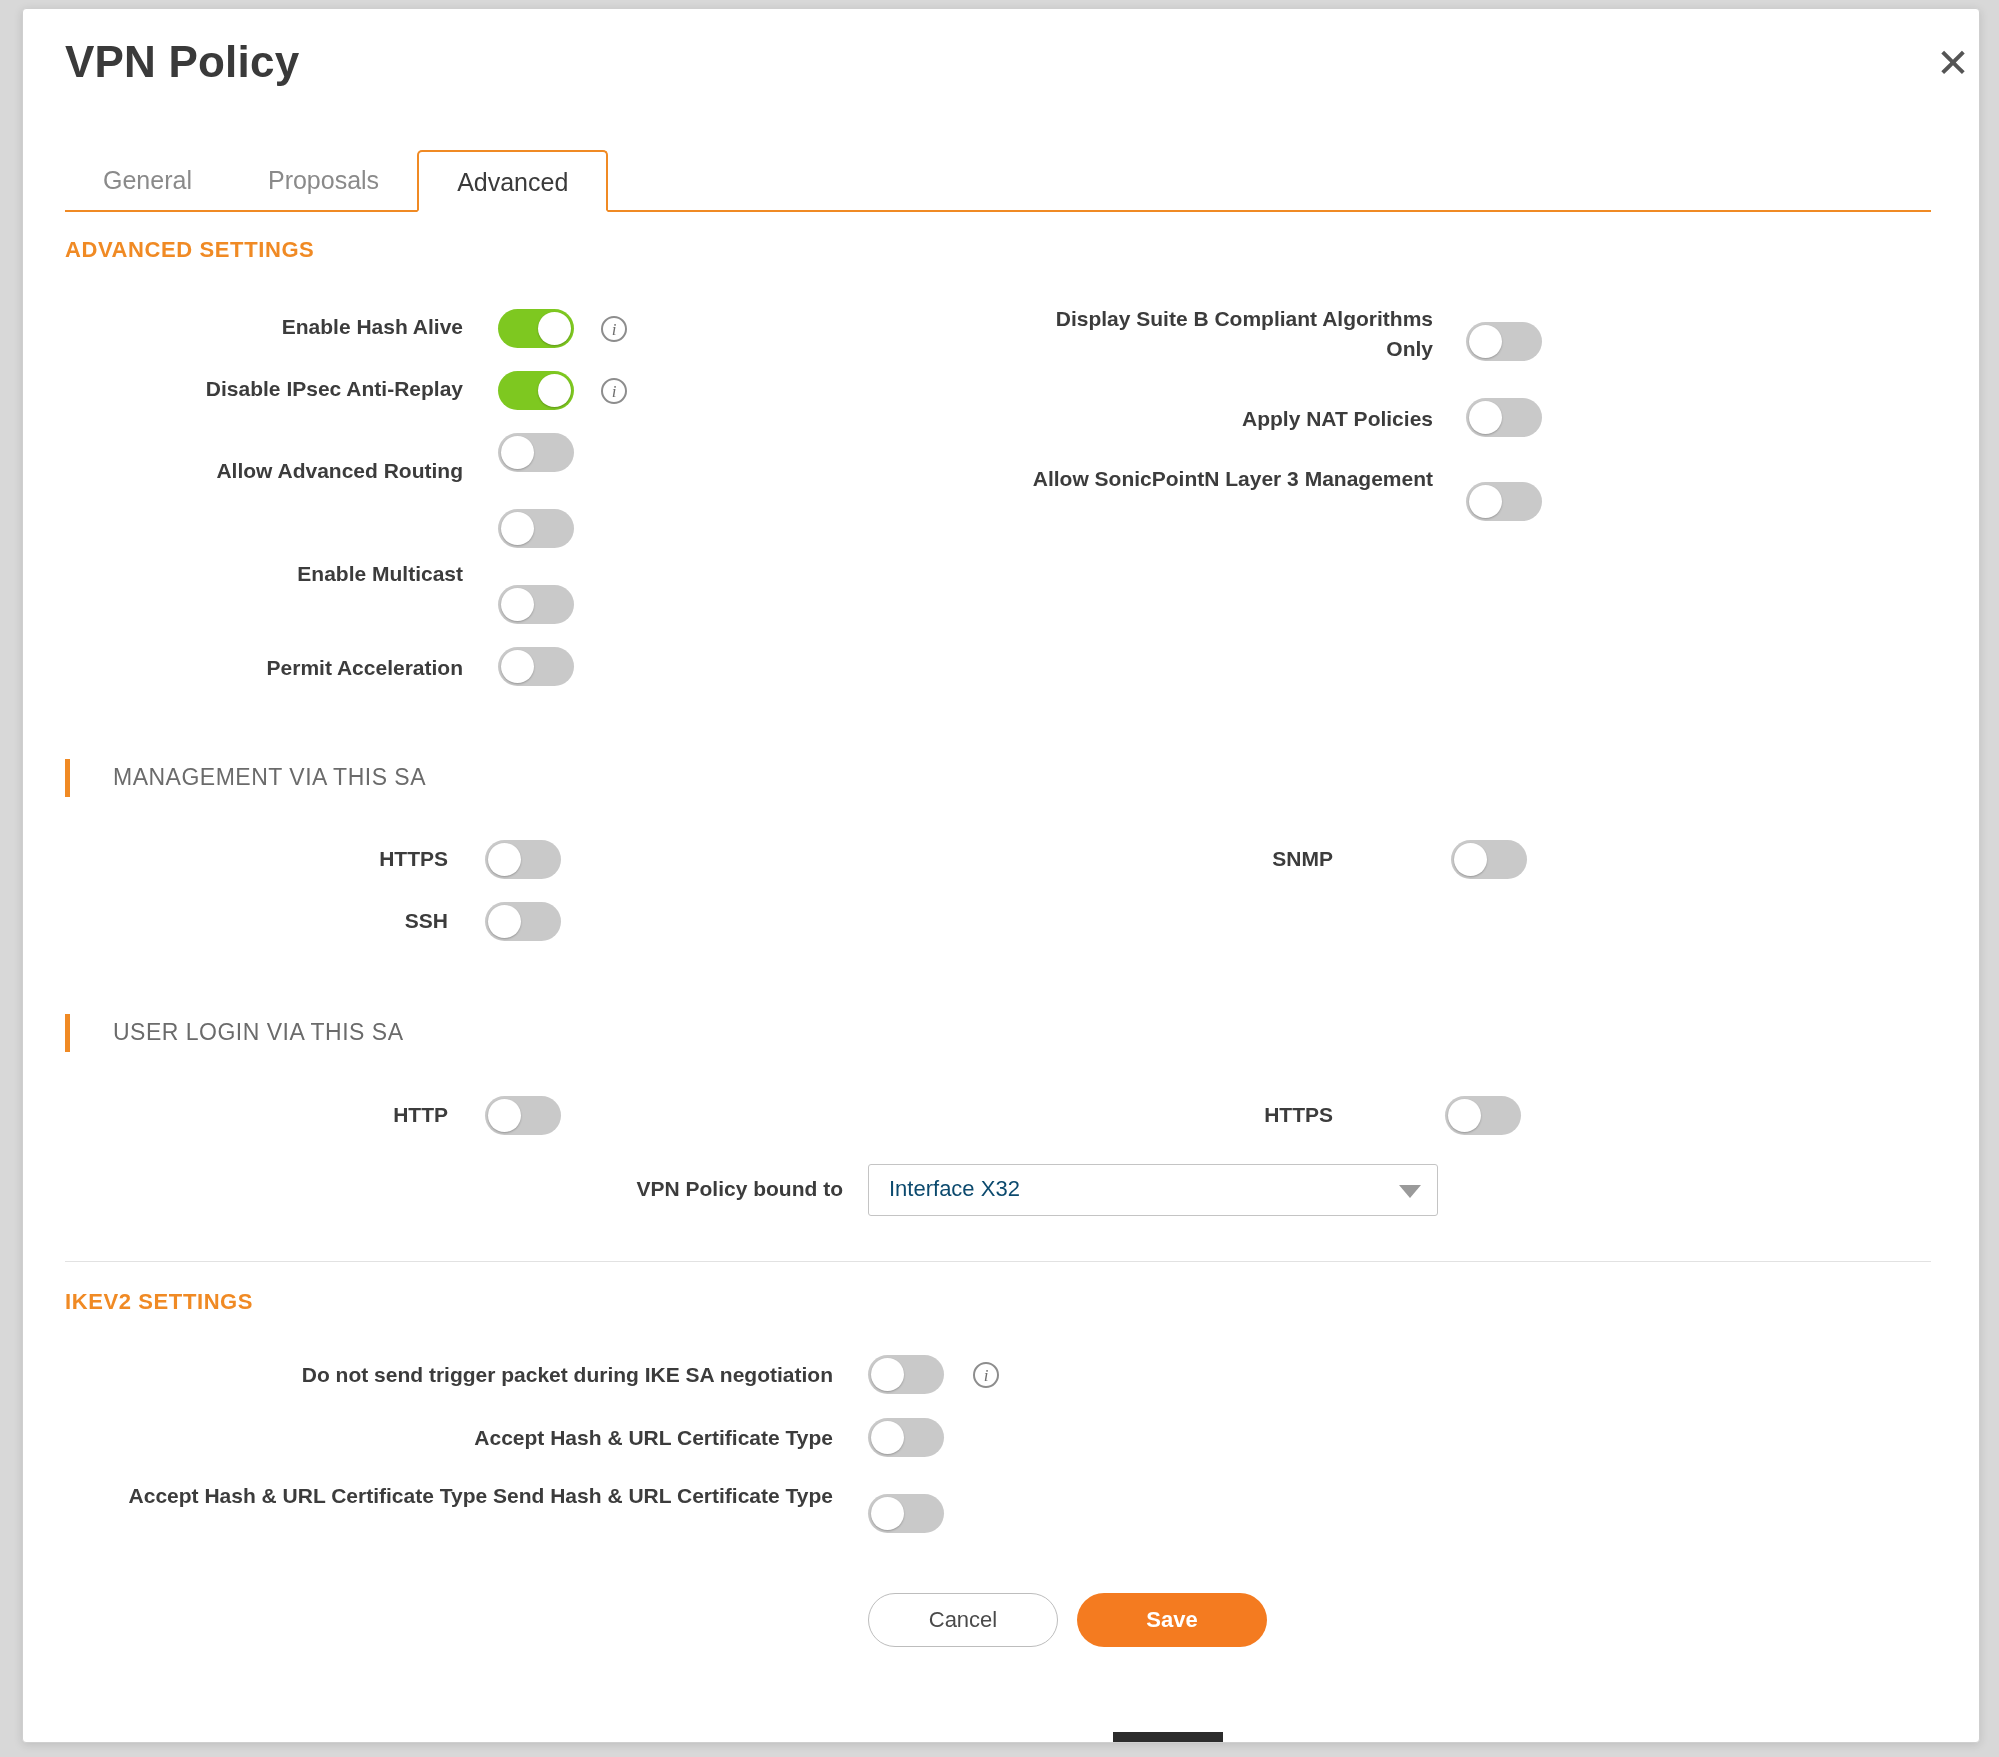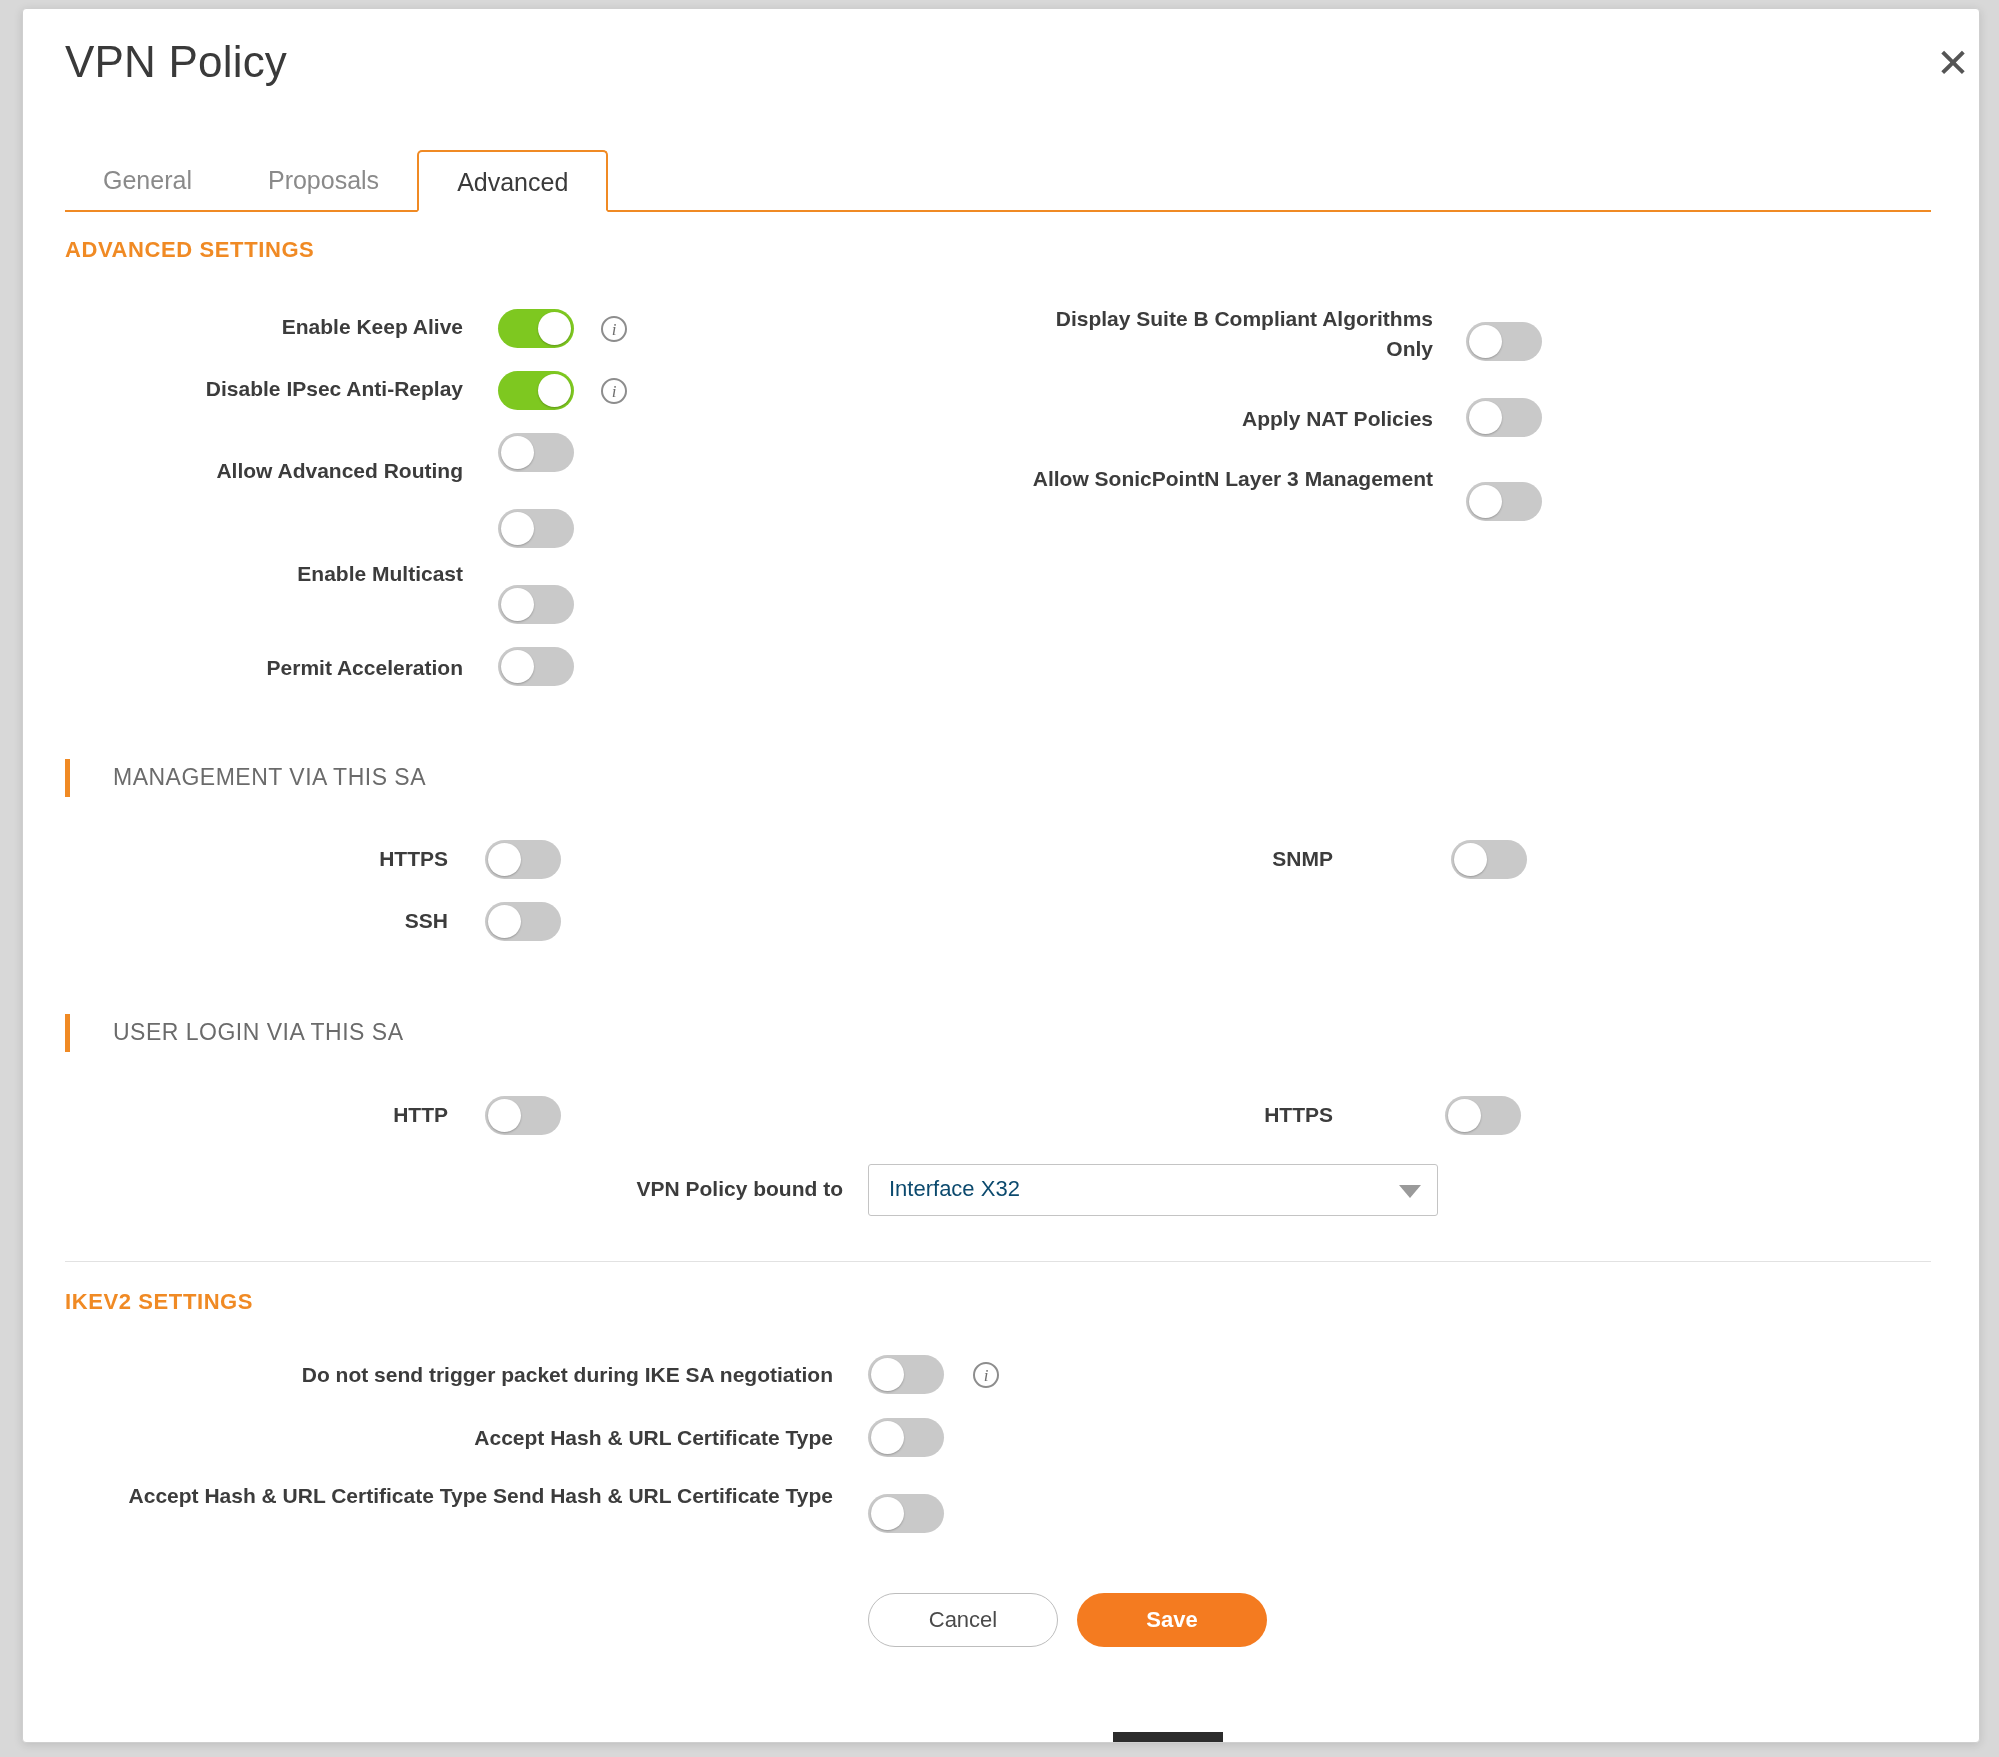--- a/index.html
+++ b/index.html
@@ -20,21 +20,21 @@
     border: 1px solid #cfcfcf;
     border-radius: 4px;
     box-shadow: 0 2px 10px rgba(0,0,0,0.12);
     overflow: hidden;
   }
   .title {
     position: absolute;
     left: 42px; top: 28px;
     font-size: 44px;
     color: #3a3a3a;
-    font-weight: 400;
+    font-weight: 700;
     letter-spacing: 0.2px;
   }
   .close-icon {
     position: absolute;
     right: 6px; top: 36px;
     width: 40px; height: 40px;
     color: #555;
     font-size: 40px;
     line-height: 36px;
     text-align: center;
@@ -201,21 +201,21 @@
   <div class="close-icon">✕</div>
 
   <div class="tabs">
     <div class="tab">General</div>
     <div class="tab">Proposals</div>
     <div class="tab active">Advanced</div>
   </div>
 
   <div class="section-head" style="left:42px; top:228px;">ADVANCED SETTINGS</div>
 
-  <div class="lbl" style="left:60px; top:303px; width:380px;">Enable Keep Alive</div>
+  <div class="lbl" style="left:60px; top:303px; width:380px;">Enable Hash Alive</div>
   <div class="toggle on" style="left:475px; top:300px;">
       <div class="knob"></div>
     </div>
   <div class="info-icon" style="left:578px; top:307px;">i</div>
 
   <div class="lbl" style="left:60px; top:365px; width:380px;">Disable IPsec Anti-Replay</div>
   <div class="toggle on" style="left:475px; top:362px;">
       <div class="knob"></div>
     </div>
   <div class="info-icon" style="left:578px; top:369px;">i</div>

